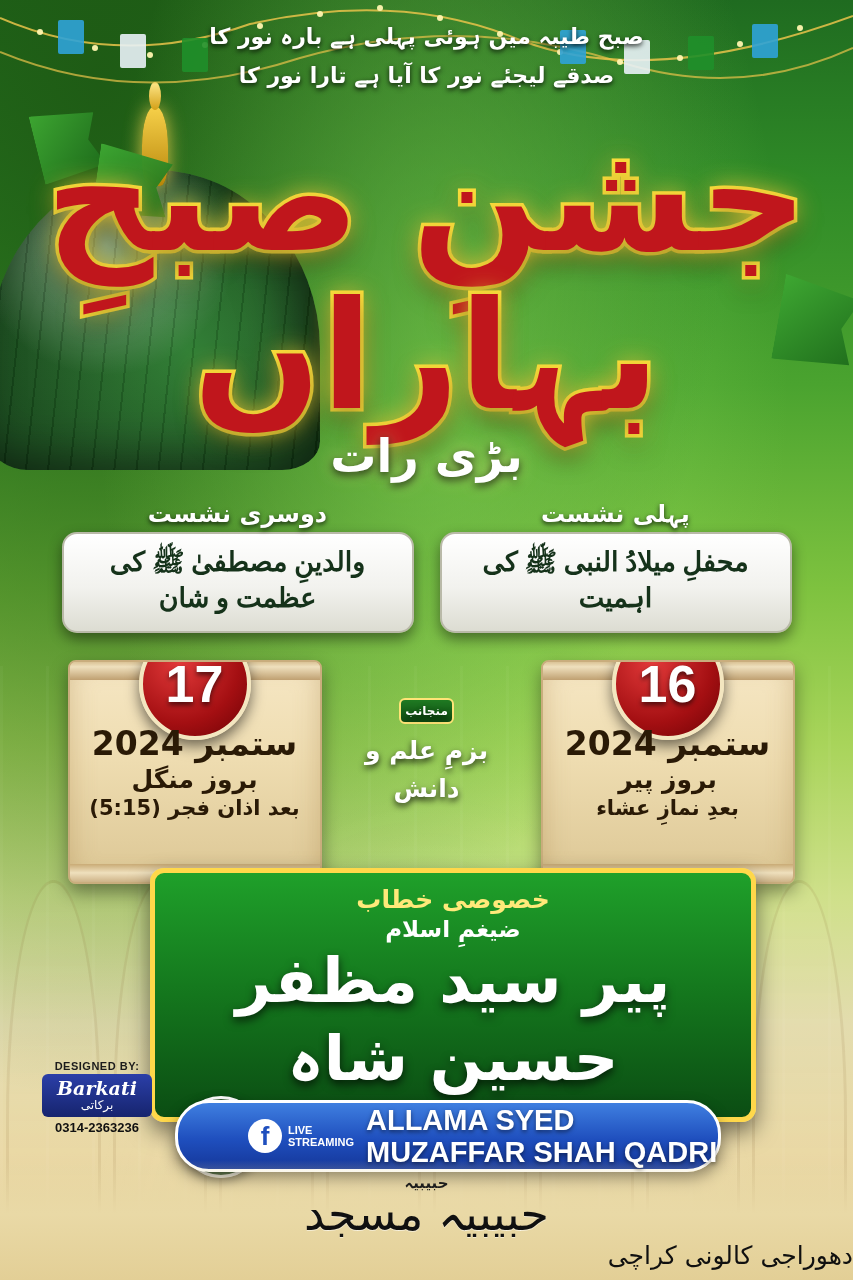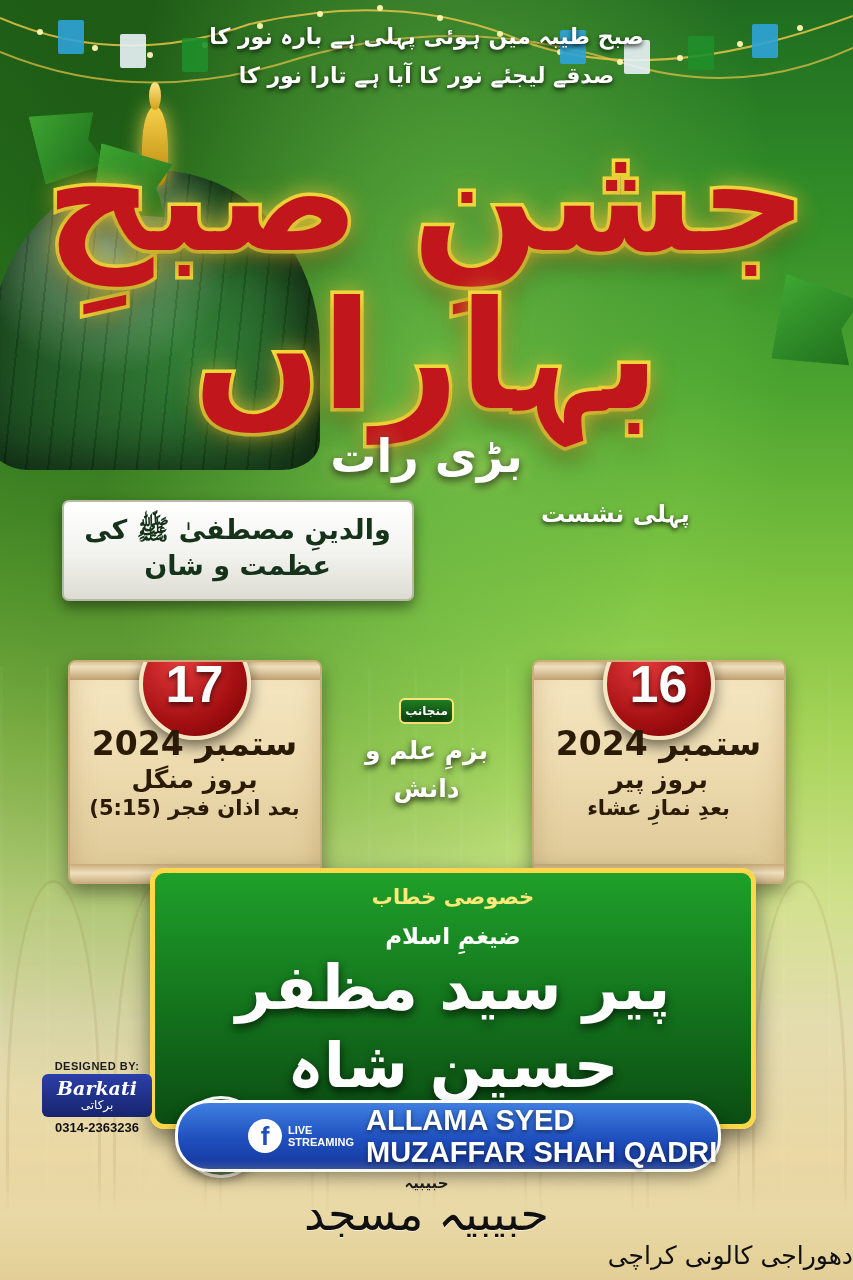--- a/index.html
+++ b/index.html
@@ -175,27 +175,28 @@
   .session .tag {
     font-size: 24px;
     font-weight: bold;
     color: #ffffff;
     text-shadow: 0 2px 5px rgba(0,0,0,0.8);
     margin-bottom: 4px;
   }
   .session .bar {
     background: linear-gradient(180deg, #ffffff 0%, #f2f2ee 55%, #dcdcd2 100%);
     border: 2px solid #b9b9a8;
-    border-radius: 7px;
+    border-radius: 15px;
     padding: 10px 12px 14px;
     box-shadow: 0 6px 14px rgba(0,0,0,0.45);
     color: #15321a;
     font-size: 27px;
     font-weight: bold;
     line-height: 1.35;
+    font-family: Liberation Serif, serif;
   }
 
   
   .dates {
     position: absolute;
     top: 630px;
     left: 0; right: 0;
     display: flex;
     flex-direction: row-reverse;
     justify-content: center;
@@ -205,20 +206,21 @@
   .scroll {
     position: relative;
     width: 250px;
     height: 220px;
     margin-top: 30px;
     background: linear-gradient(180deg, #f6e7c4 0%, #eedcb0 45%, #dcc795 100%);
     border-radius: 8px;
     box-shadow: 0 8px 18px rgba(0,0,0,0.4), inset 0 0 26px rgba(160,120,60,0.35);
     border: 2px solid #c9ad7d;
     overflow: hidden;
+    margin-left: 9px;
   }
   .scroll:before, .scroll:after {
     content: "";
     position: absolute;
     left: -6px; right: -6px;
     height: 22px;
     background: linear-gradient(180deg, #c9ab76, #efe0bd 40%, #bfa071);
     border-radius: 6px;
   }
   .scroll:before { top: -4px; }
@@ -283,23 +285,23 @@
     width: 560px;
     background: linear-gradient(180deg, #1fa02a 0%, #14761d 50%, #0b4d13 100%);
     border: 5px solid #ffd84a;
     border-radius: 14px;
     box-shadow: 0 10px 22px rgba(0,0,0,0.5);
     padding: 12px 18px 20px;
     text-align: center;
   }
   .speaker .khitab {
     color: #ffe97a;
-    font-size: 21px;
-    font-weight: bold;
-    margin-bottom: 14px;
+    font-size: 25px;
+    font-weight: bold;
+    margin-bottom: 2px;
   }
   .speaker .zaigham {
     color: #ffffff;
     font-size: 23px;
     font-weight: bold;
   }
   .speaker .name {
     color: #ffffff;
     font-size: 62px;
     font-weight: bold;
@@ -499,22 +501,24 @@
   </div>
 
   <div class="title-wrap">
     <div class="title-main urdu">جشنِ صبحِ بہاراں</div>
     <div class="title-sub urdu">بڑی رات</div>
   </div>
 
   <div class="sessions">
     <div class="session">
       <div class="tag urdu">پہلی نشست</div>
+      <div class="bar urdu">محفلِ میلادُ النبی ﷺ کی اہمیت</div>
     </div>
     <div class="session">
+      <div class="tag urdu">دوسری نشست</div>
       <div class="bar urdu">والدینِ مصطفیٰ ﷺ کی عظمت و شان</div>
     </div>
   </div>
 
   <div class="dates">
 
     <div class="scroll">
       <div class="daybadge">16</div>
       <div class="lines urdu">
         <div class="l1">ستمبر 2024</div>

